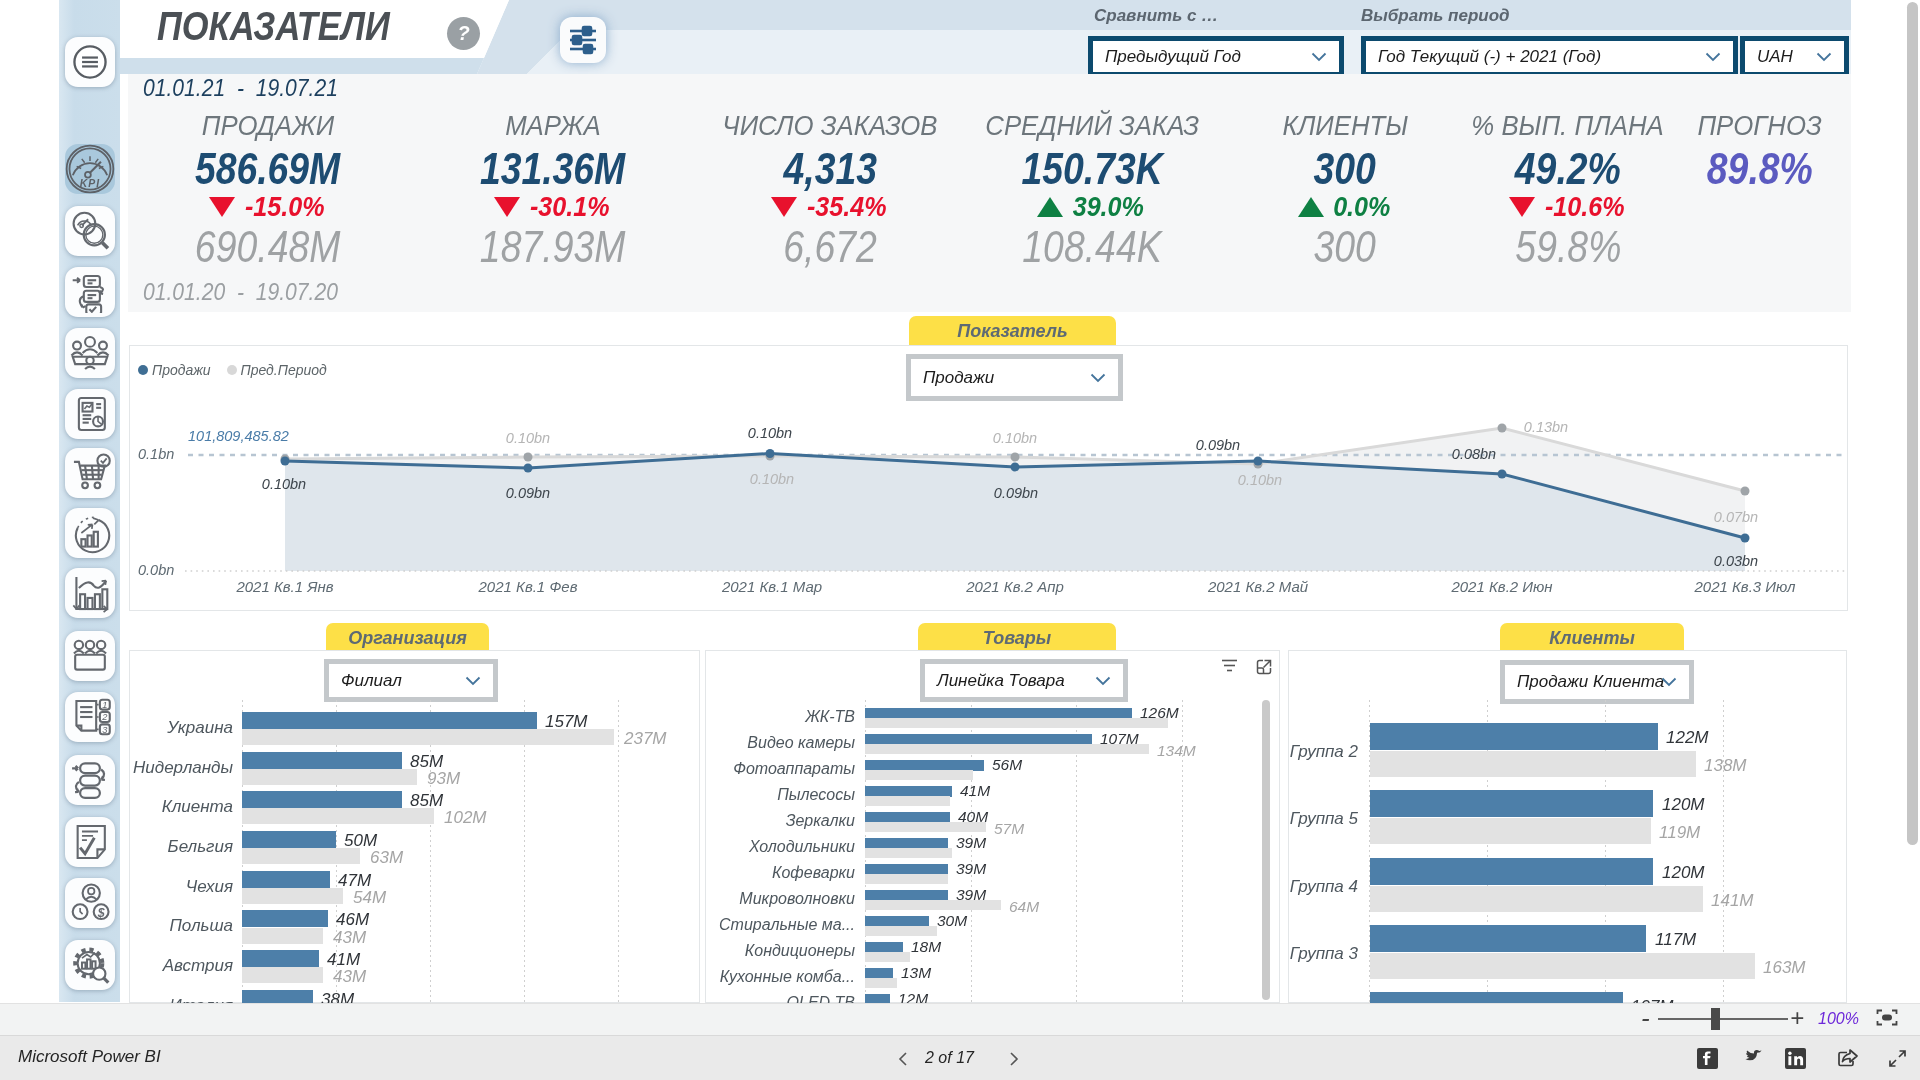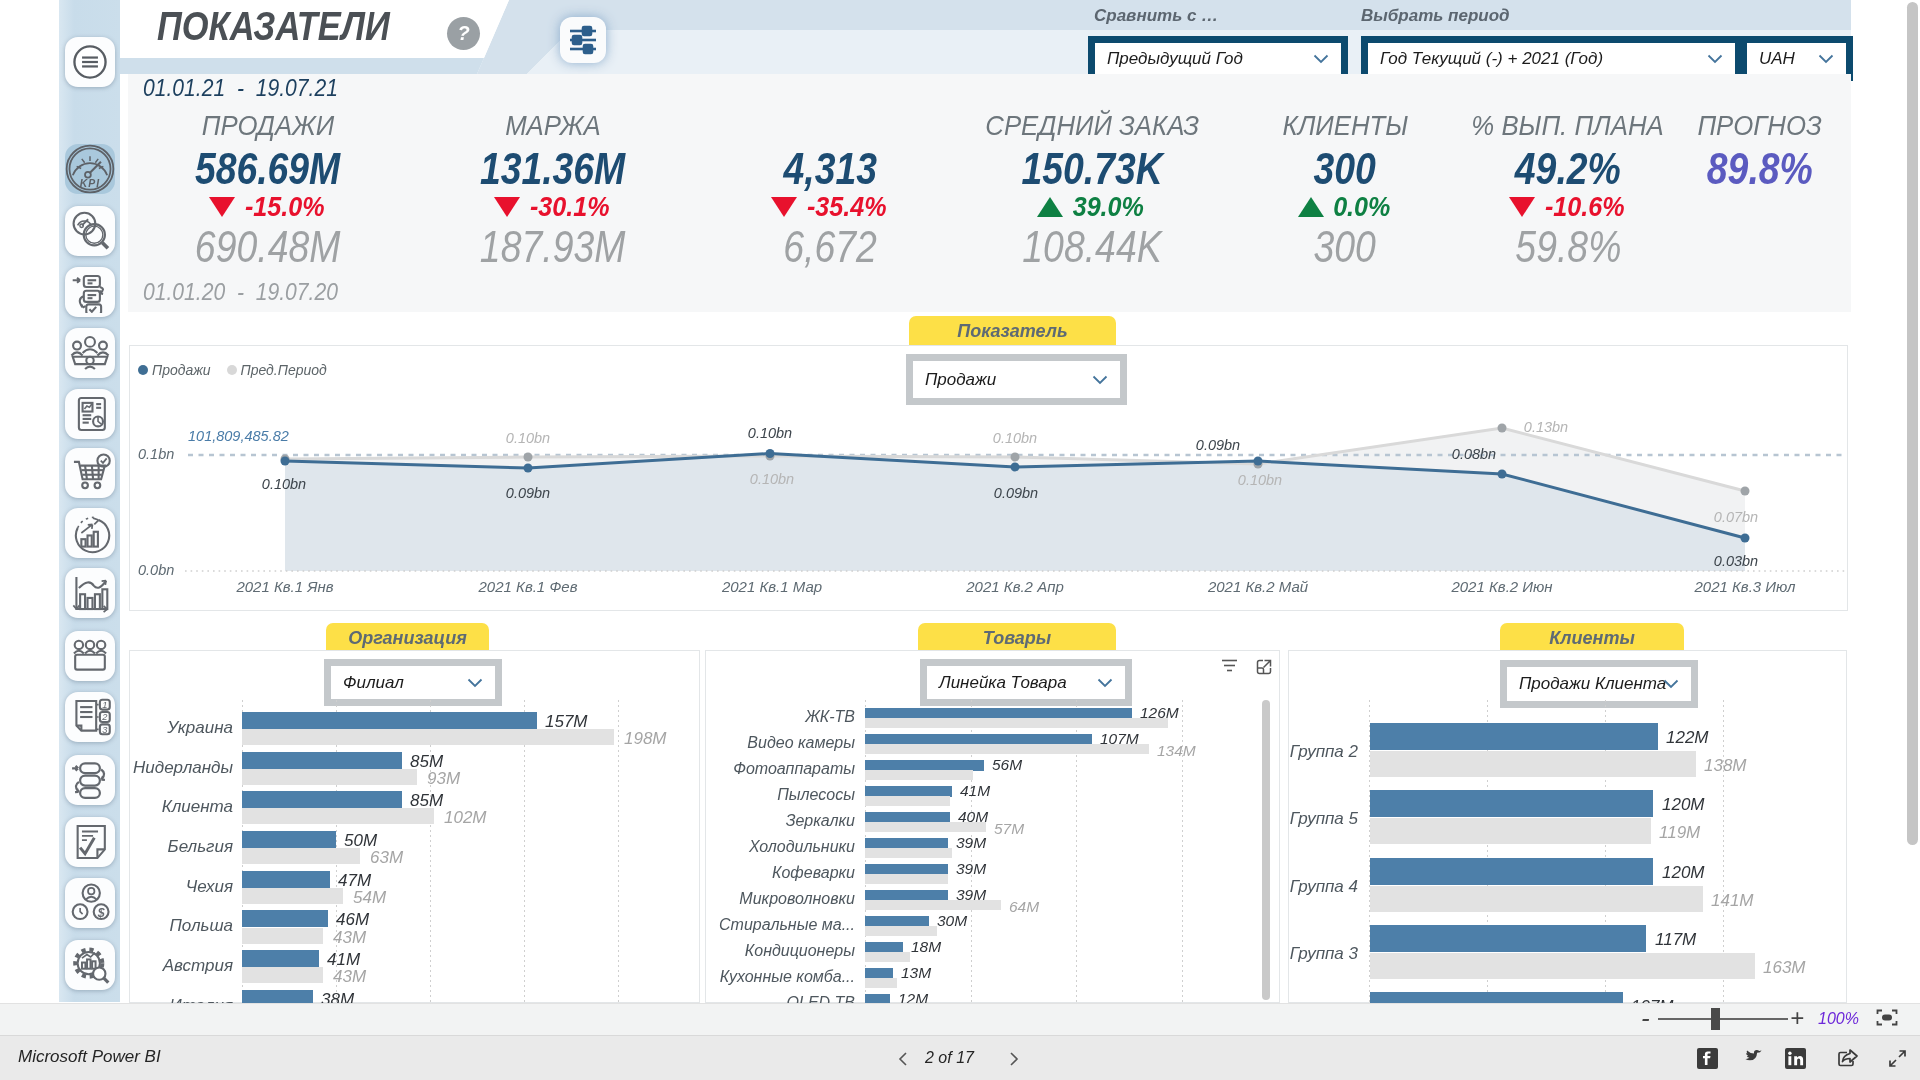--- a/index.html
+++ b/index.html
@@ -1,20 +1,20 @@
 <!DOCTYPE html>
 <html><head><meta charset="utf-8">
 <style>
 html,body{margin:0;padding:0;width:1920px;height:1080px;overflow:hidden;background:#fff;
 font-family:"Liberation Sans", sans-serif;}
 .abs{position:absolute;}
 #page{position:relative;width:1920px;height:1080px;font-style:italic;}
 .btnw{position:absolute;left:65px;width:50px;height:50px;background:#fcfdfe;border-radius:13px;
 box-shadow:0 1px 4px rgba(90,110,130,.45);display:flex;align-items:center;justify-content:center;}
-.ddl{position:absolute;background:#fff;border:7px solid #0c4a6e;display:flex;align-items:center;
+.ddl{position:absolute;background:#fff;border:5px solid #0c4a6e;display:flex;align-items:center;
 color:#1c1c1c;}
 .ddl .tx{padding-left:12px;font-size:17px;white-space:nowrap;}
 .ddl svg{position:absolute;right:12px;top:50%;margin-top:-5px;}
 .tab{position:absolute;background:#fde047;border-radius:7px 7px 0 0;display:flex;align-items:center;
 justify-content:center;color:#5e6a74;font-weight:bold;font-size:18px;}
 .panel{position:absolute;background:#fff;border:1px solid #e3e6e8;box-sizing:border-box;}
 .kcol{position:absolute;text-align:center;}
 .klab,.kval,.kdel,.ksec{position:absolute;left:0;width:100%;text-align:center;white-space:nowrap;}
 .klab{top:0;font-size:28px;color:#6d767c;}
 .klab span{display:inline-block;transform:scaleX(.92);transform-origin:center;}
@@ -304,20 +304,21 @@
 <div class="kdel red"><span class="tri-d"></span><span class="t">-15.0%</span></div>
 <div class="ksec"><span>690.48M</span></div>
     </div>
 <div class="kcol" style="left:393px;top:110px;width:320px;height:160px;">
 <div class="klab"><span>МАРЖА</span></div>
       <div class="kval"><span>131.36M</span></div>
 <div class="kdel red"><span class="tri-d"></span><span class="t">-30.1%</span></div>
 <div class="ksec"><span>187.93M</span></div>
     </div>
 <div class="kcol" style="left:670px;top:110px;width:320px;height:160px;">
+<div class="klab"><span>ЧИСЛО ЗАКАЗОВ</span></div>
       <div class="kval"><span>4,313</span></div>
 <div class="kdel red"><span class="tri-d"></span><span class="t">-35.4%</span></div>
 <div class="ksec"><span>6,672</span></div>
     </div>
 <div class="kcol" style="left:932px;top:110px;width:320px;height:160px;">
 <div class="klab"><span>СРЕДНИЙ ЗАКАЗ</span></div>
       <div class="kval"><span>150.73K</span></div>
 <div class="kdel green"><span class="tri-u"></span><span class="t">39.0%</span></div>
 <div class="ksec"><span>108.44K</span></div>
     </div>
@@ -440,21 +441,21 @@
 <div class="grid" style="left:1076px;top:700px;height:302px;"></div>
 <div class="grid" style="left:1181.5px;top:700px;height:302px;"></div>
 <div class="grid" style="left:1369px;top:700px;height:302px;"></div>
 <div class="grid" style="left:1487px;top:700px;height:302px;"></div>
 <div class="grid" style="left:1605px;top:700px;height:302px;"></div>
 <div class="grid" style="left:1723px;top:700px;height:302px;"></div>
 <div class="cat" style="left:63px;top:718px;width:170px;">Украина</div>
 <div class="bar bl" style="left:242px;top:712px;width:295px;height:17px;"></div>
 <div class="bar bg" style="left:242px;top:729px;width:372px;height:16px;"></div>
 <div class="vlab" style="left:545px;top:712px;font-size:17px;">157M</div>
-<div class="vlabg" style="left:624px;top:729px;font-size:17px;">198M</div>
+<div class="vlabg" style="left:624px;top:729px;font-size:17px;">237M</div>
 <div class="cat" style="left:63px;top:758px;width:170px;">Нидерланды</div>
 <div class="bar bl" style="left:242px;top:752px;width:160px;height:17px;"></div>
 <div class="bar bg" style="left:242px;top:769px;width:175px;height:16px;"></div>
 <div class="vlab" style="left:410px;top:752px;font-size:17px;">85M</div>
 <div class="vlabg" style="left:427px;top:769px;font-size:17px;">93M</div>
 <div class="cat" style="left:63px;top:797px;width:170px;">Клиента</div>
 <div class="bar bl" style="left:242px;top:791px;width:160px;height:17px;"></div>
 <div class="bar bg" style="left:242px;top:808px;width:192px;height:16px;"></div>
 <div class="vlab" style="left:410px;top:791px;font-size:17px;">85M</div>
 <div class="vlabg" style="left:444px;top:808px;font-size:17px;">102M</div>

